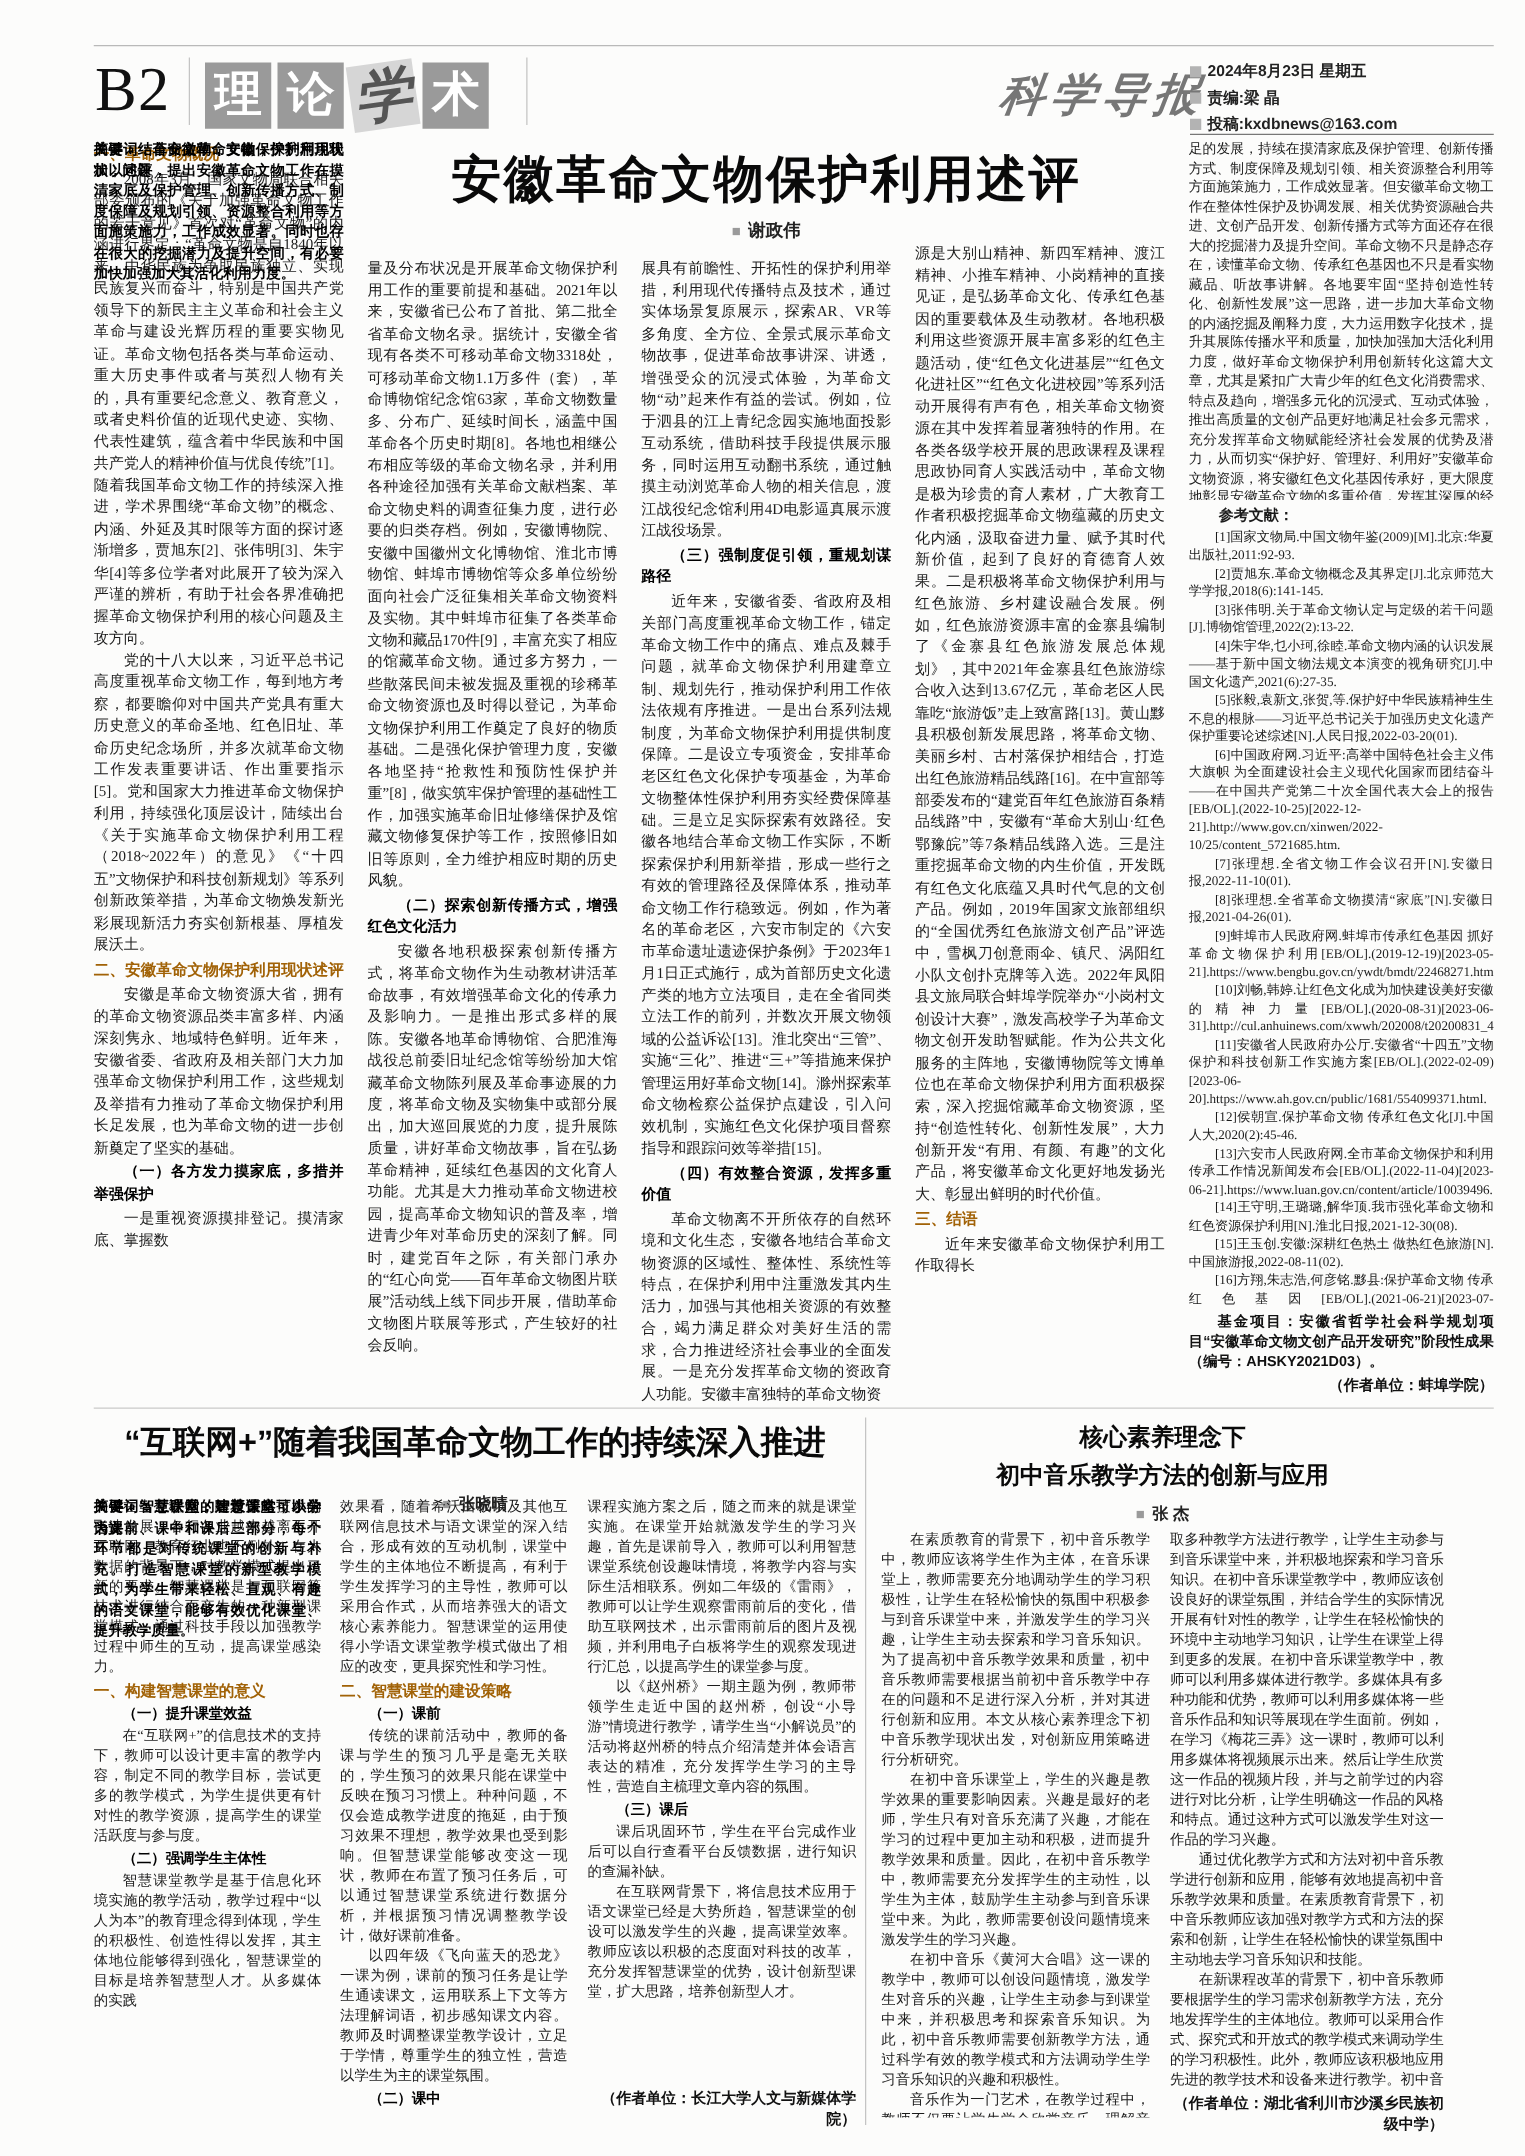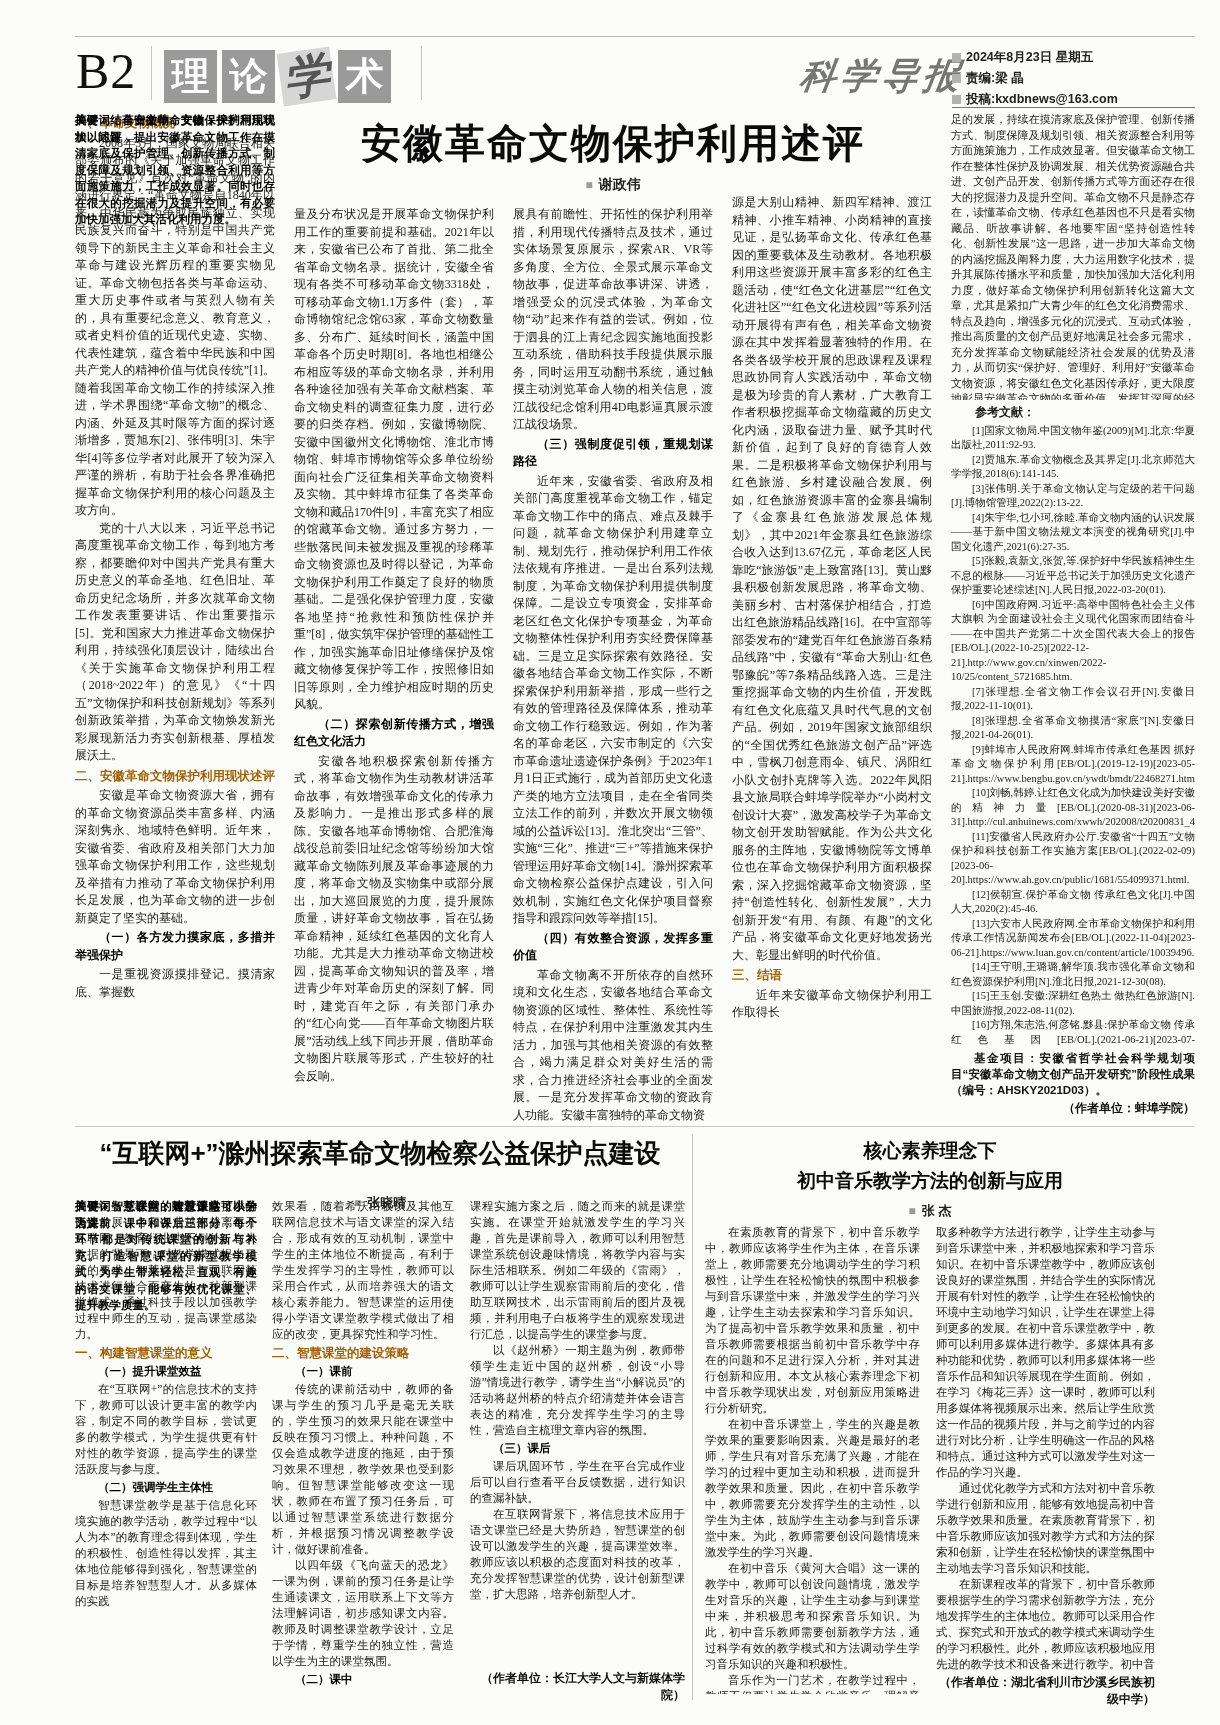--- a/index.html
+++ b/index.html
@@ -139,21 +139,21 @@
     <div class="blk ref">[14]王守明,王璐璐,解华顶.我市强化革命文物和红色资源保护利用[N].淮北日报,2021-12-30(08).</div>
     <div class="blk ref">[15]王玉创.安徽:深耕红色热土 做热红色旅游[N].中国旅游报,2022-08-11(02).</div>
     <div class="blk ref">[16]方翔,朱志浩,何彦铭.黟县:保护革命文物 传承红色基因[EB/OL].(2021-06-21)[2023-07-01].https://www.yixian.gov.cn/zwzx/ztzl/ztzl/fdbnlqhxzc/xdswsxbsskxj/8992061.html.</div>
   </div>
 <div class="abs fund" style="left:951px;top:1050px;width:244px;">基金项目：安徽省哲学社会科学规划项目“安徽革命文物文创产品开发研究”阶段性成果（编号：AHSKY2021D03）。</div>
 <div class="abs author-unit" style="left:951px;top:1100px;width:244px;">（作者单位：蚌埠学院）</div>
 
 <div class="rule-h" style="left:75px;top:1126px;width:1120px;background:#c9c9c9;"></div>
 <div class="rule-v" style="left:692px;top:1134px;height:566px;"></div>
 
-<div class="abs sub-title" style="left:75px;top:1136px;width:610px;font-size:26px;white-space:nowrap;">“互联网+”滁州探索革命文物检察公益保护点建设</div>
+<div class="abs sub-title" style="left:75px;top:1136px;width:610px;font-size:26px;white-space:nowrap;">“互联网+”随着我国革命文物工作的持续深入推进</div>
 <div class="abs byline" style="left:75px;top:1174px;width:610px;font-size:13px;margin-top:20px;">
   <span class="bsq">■</span><span>张晓晴</span>
 </div>
 <div class="col bcol" style="left:75px;top:1198px;width:182px;height:496px;">
     <div class="blk abs">摘要：智慧课堂的建设策略可以分为课前、课中和课后三部分，每个环节都是对传统课堂的创新与补充。打造智慧课堂的新型教学模式，为学生带来轻松、直观、有趣的语文课堂，能够有效优化课堂、提升教学质量。</div>
     <div class="blk abs">关键词：互联网；智慧课堂；小学语文</div>
     <div class="blk p">在当今社会，随着信息技术的飞速发展，各行各业越来越离不开互联网，教育行业也不例外，在大数据的背景下，对教学模式提出了新的要求。智慧课堂是与互联网等技术进行结合而产生的一种新型课堂模式，通过科技手段以加强教学过程中师生的互动，提高课堂感染力。</div>
     <div class="blk h1">一、构建智慧课堂的意义</div>
     <div class="blk h2">（一）提升课堂效益</div>
     <div class="blk p">在“互联网+”的信息技术的支持下，教师可以设计更丰富的教学内容，制定不同的教学目标，尝试更多的教学模式，为学生提供更有针对性的教学资源，提高学生的课堂活跃度与参与度。</div>

